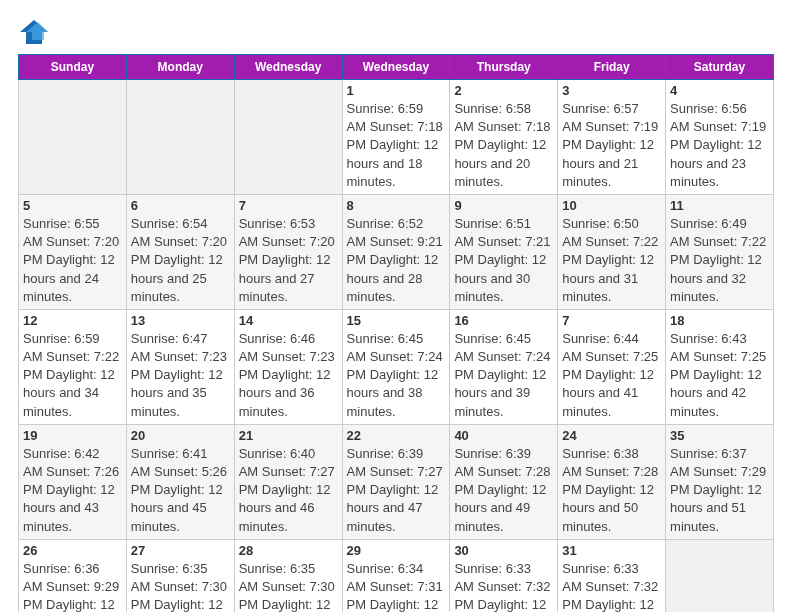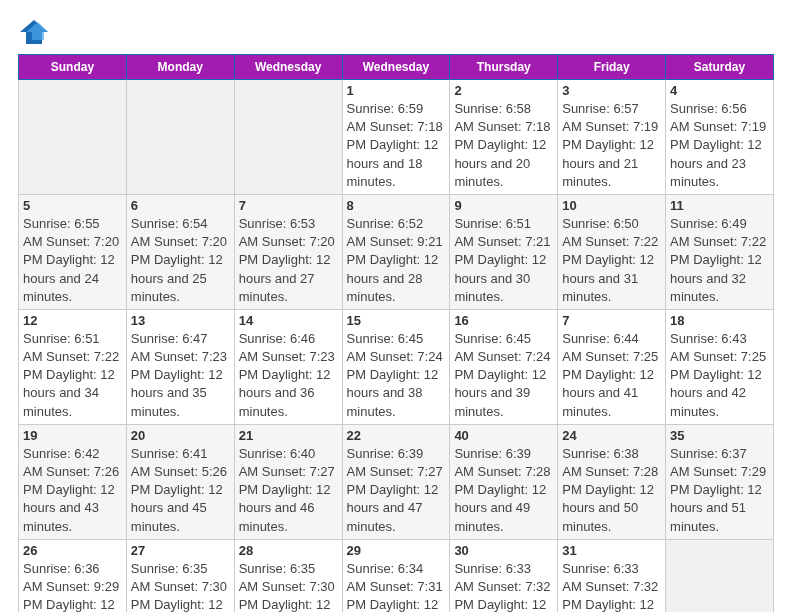--- a/index.html
+++ b/index.html
@@ -208,21 +208,21 @@
           <td>
             <span class="day-number">11</span>
             <div class="day-info">Sunrise: 6:49 AM
 Sunset: 7:22 PM
 Daylight: 12 hours and 32 minutes.</div>
           </td>
         </tr>
         <tr>
           <td>
             <span class="day-number">12</span>
-            <div class="day-info">Sunrise: 6:51 AM
+            <div class="day-info">Sunrise: 6:59 AM
 Sunset: 7:22 PM
 Daylight: 12 hours and 34 minutes.</div>
           </td>
           <td>
             <span class="day-number">13</span>
             <div class="day-info">Sunrise: 6:47 AM
 Sunset: 7:23 PM
 Daylight: 12 hours and 35 minutes.</div>
           </td>
           <td>

